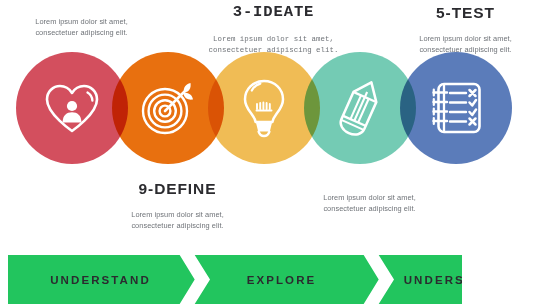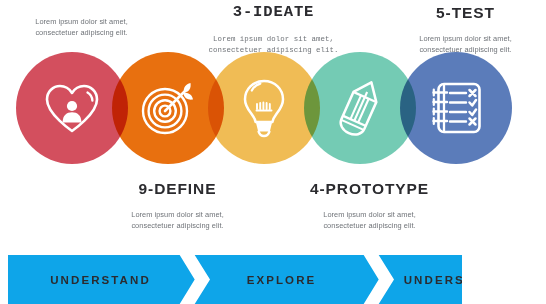--- a/index.html
+++ b/index.html
@@ -79,21 +79,21 @@
   }
   .icon-wrap svg { display: block; }
 
   
   .stage-bar {
     position: absolute;
     left: 8px;
     top: 255px;
     width: 454px;
     height: 49px;
-    background: #0ea5e9;
+    background: #22c55e;
     overflow: hidden;
   }
   .stage-seg {
     position: absolute;
     top: 0;
     height: 49px;
     display: flex;
     align-items: center;
     justify-content: center;
   }
@@ -212,21 +212,20 @@
 
   <div class="label-block" style="left:100px; top:180px; width:155px;">
     <div class="label-title">9-DEFINE</div>
     <div class="label-desc">
       <span>Lorem ipsum dolor sit amet,</span>
       <span>consectetuer adipiscing elit.</span>
     </div>
   </div>
 
   <div class="label-block" style="left:292px; top:180px; width:155px;">
-    <div class="label-title">4-PROTOTYPE</div>
     <div class="label-desc">
       <span>Lorem ipsum dolor sit amet,</span>
       <span>consectetuer adipiscing elit.</span>
     </div>
   </div>
 
   <div class="stage-bar">
     <div class="stage-seg" style="left:0px; width:185px;">
       <span class="stage-label">UNDERSTAND</span>
     </div>

